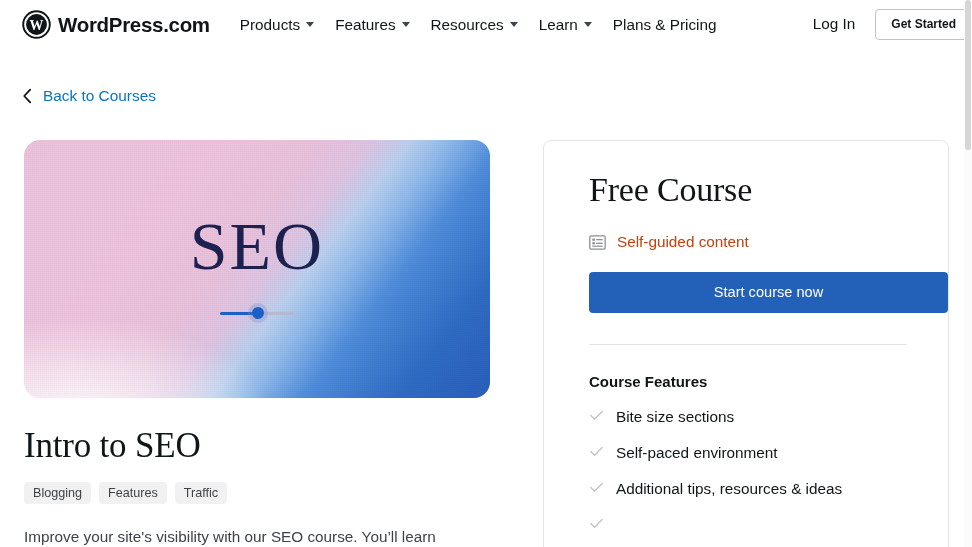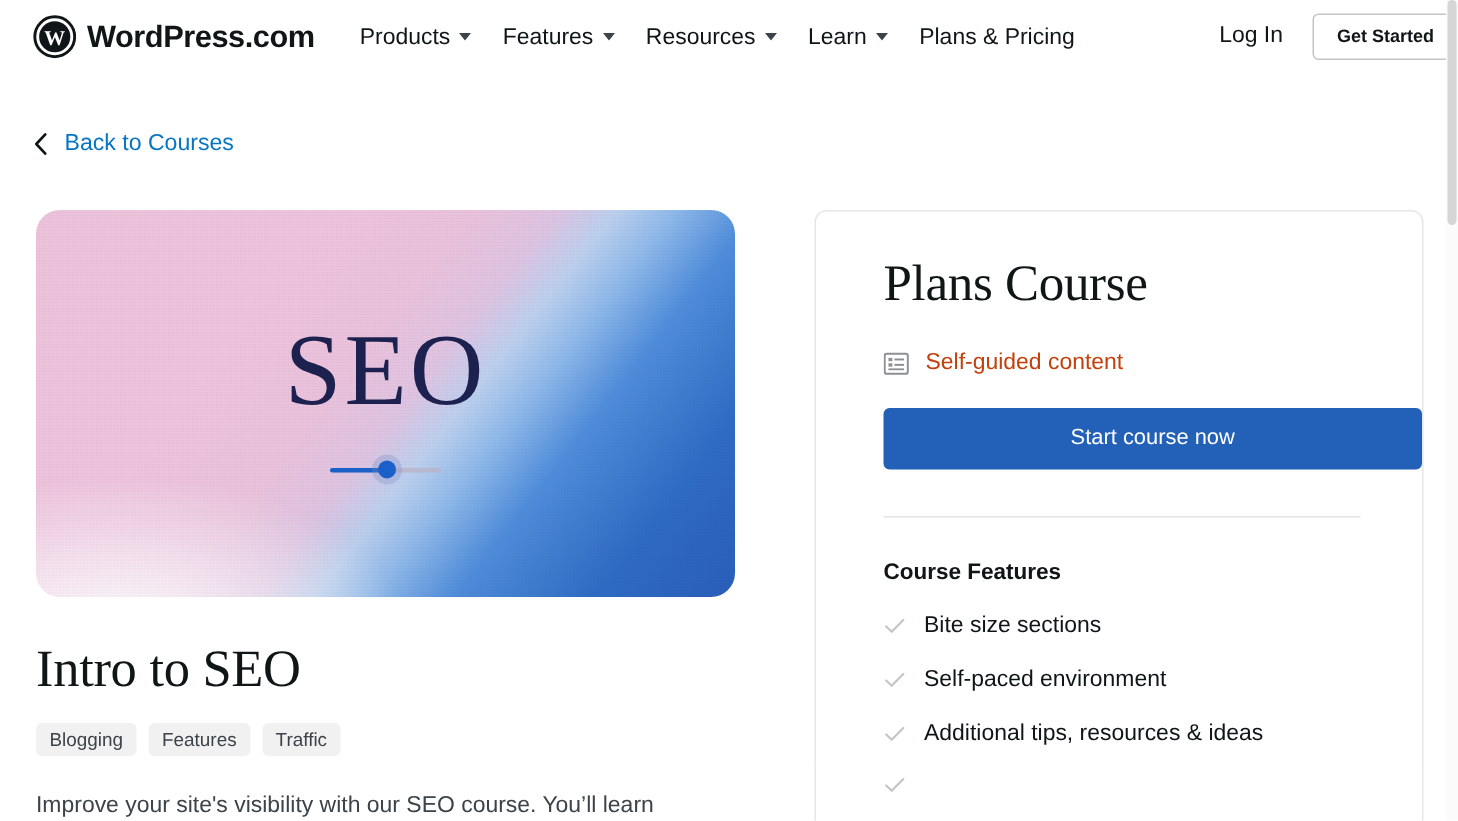--- a/index.html
+++ b/index.html
@@ -129,21 +129,21 @@
     display: block; width: 359px; height: 41px; margin-top: 21px;
     background: #2361b8; border: none; border-radius: 4px;
     color: #ffffff; font-family: "Liberation Sans", sans-serif;
     font-size: 14.6px; font-weight: 400; cursor: pointer; text-align: center;
     line-height: 41px;
   }
   .divider { width: 318px; height: 1px; background: #e4e4e4; margin-top: 31px; }
   .features-title {
     font-size: 15px; font-weight: 700; color: #101517; margin-top: 28px;
   }
-  .feature { display: flex; align-items: center; margin-top: 18px; }
+  .feature { display: flex; margin-top: 18px; }
   .check-icon { width: 15px; height: 15px; display: block; flex: none; }
   .feature-label { font-size: 15.3px; color: #101517; margin-left: 12px; white-space: nowrap; }
 
   
   .scrollbar-track {
     position: absolute; right: 0; top: 0; width: 8px; height: 547px;
     background: #fbfbfb;
   }
   .scrollbar-thumb {
     position: absolute; right: 1px; top: 0px; width: 6px; height: 150px;
@@ -219,21 +219,21 @@
     <div class="tags">
       <span class="tag">Blogging</span>
       <span class="tag">Features</span>
       <span class="tag">Traffic</span>
     </div>
 
     <p class="course-desc">Improve your site's visibility with our SEO course. You’ll learn keyword usage, create optimized content, and attract more</p>
   </div>
 
   <div class="card">
-    <h2 class="card-title">Plans Course</h2>
+    <h2 class="card-title">Free Course</h2>
 
     <div class="self-guided">
       <svg class="list-icon" viewBox="0 0 17 17">
         <rect x="0.8" y="1.8" width="15.4" height="13.4" rx="1.4" fill="none" stroke="#8c8f94" stroke-width="1.3"></rect>
         <rect x="3.3" y="4.6" width="2.6" height="2.2" fill="#8c8f94"></rect>
         <rect x="3.3" y="8.2" width="2.6" height="2.2" fill="#8c8f94"></rect>
         <rect x="7.3" y="5.0" width="6.4" height="1.3" fill="#8c8f94"></rect>
         <rect x="7.3" y="8.6" width="6.4" height="1.3" fill="#8c8f94"></rect>
         <rect x="3.3" y="11.6" width="10.4" height="1.2" fill="#8c8f94"></rect>
       </svg>

